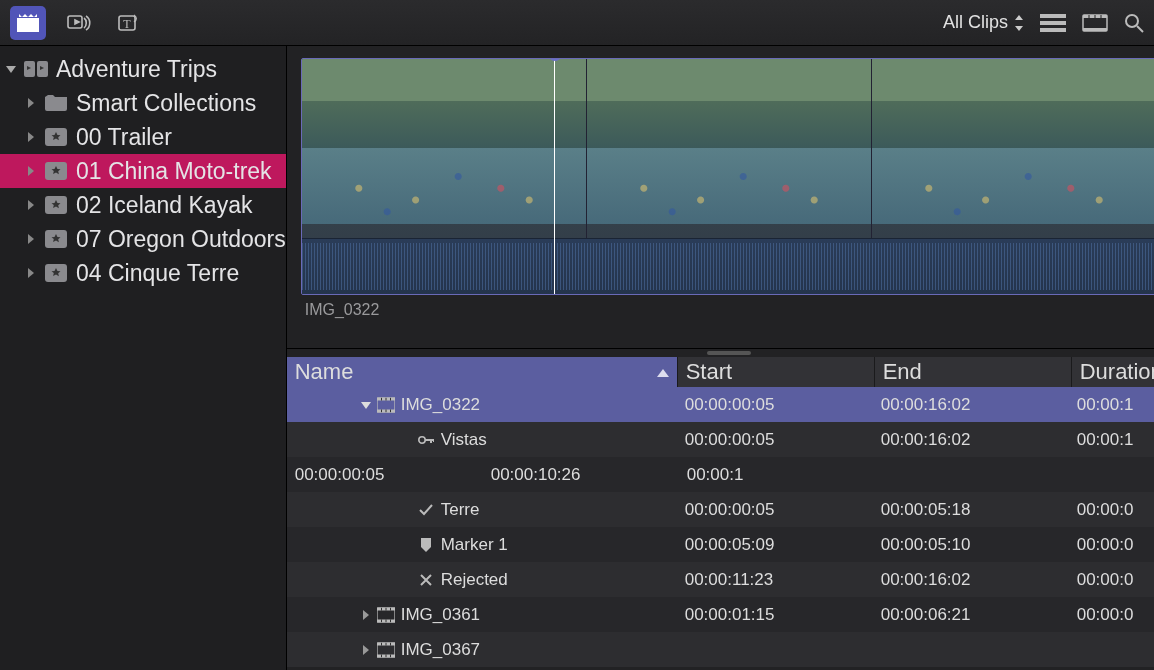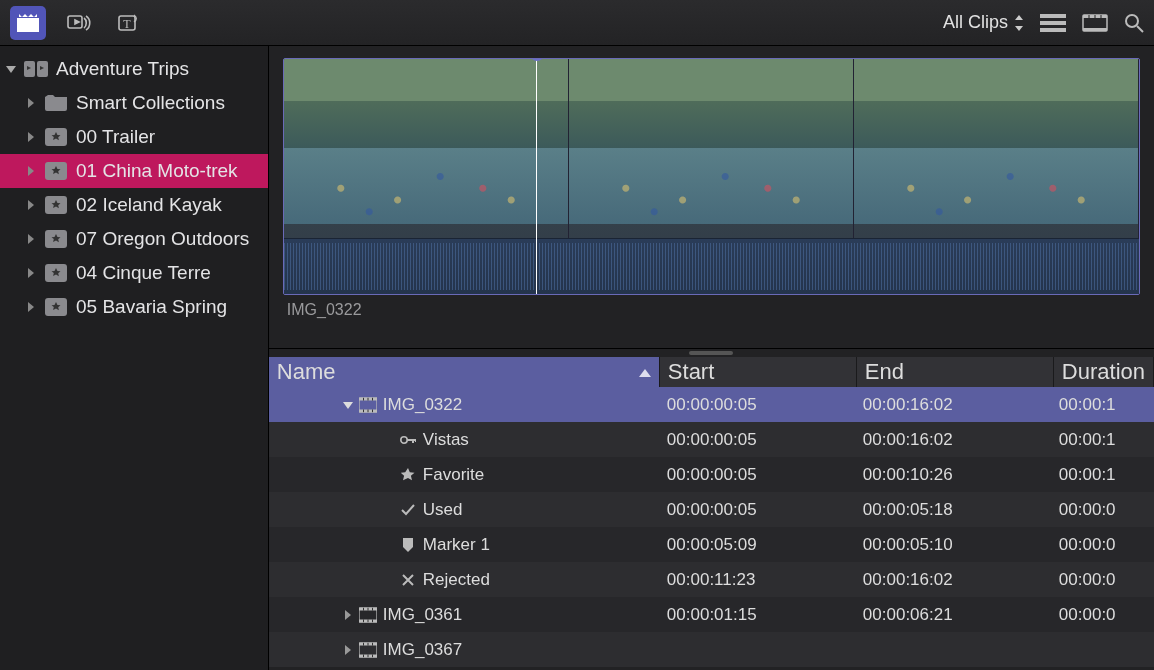--- a/index.html
+++ b/index.html
@@ -70,21 +70,21 @@
   .side-row.selected {
     background: #be185d;
   }
   .tri {
     width: 10px;
     height: 10px;
     display:flex;
     align-items:center;
     justify-content:center;
   }
-  .side-label { font-size: 19px; color:#e4e4e6; white-space:nowrap; }
+  .side-label { font-size: 23px; color:#e4e4e6; white-space:nowrap; }
   .side-icon { width:24px; height:20px; display:flex; align-items:center; justify-content:center; }
 
   .browser {
     flex: 1;
     display: flex;
     flex-direction: column;
     background: #222224;
   }
 
   .filmstrip-area {
@@ -379,34 +379,20 @@
             </svg>
           </span>
           <span class="side-icon">
             <svg width="22" height="18" viewBox="0 0 22 18">
               <rect width="22" height="18" rx="3" fill="#8a8a8e"></rect>
               <path fill="#333" d="M11 4l1.5 3 3 .3-2.3 2 .7 3-2.9-1.7L8.1 12l.7-3L6.5 7.3l3-.3z"></path>
             </svg>
           </span>
           <span class="side-label">04 Cinque Terre</span>
         </div>
-        <div class="side-row indent1">
-          <span class="tri">
-            <svg width="10" height="10" viewBox="0 0 10 10">
-              <path fill="#888" d="M2 0l6 5-6 5z"></path>
-            </svg>
-          </span>
-          <span class="side-icon">
-            <svg width="22" height="18" viewBox="0 0 22 18">
-              <rect width="22" height="18" rx="3" fill="#8a8a8e"></rect>
-              <path fill="#333" d="M11 4l1.5 3 3 .3-2.3 2 .7 3-2.9-1.7L8.1 12l.7-3L6.5 7.3l3-.3z"></path>
-            </svg>
-          </span>
-          <span class="side-label">05 Bavaria Spring</span>
-        </div>
       </div>
   </div>
 
   <div class="browser">
     <div class="filmstrip-area">
       <div class="thumb-row">
         <div class="topbars">
           <div class="bar" style="top: 0px; left: 0%; width: 67%; background: rgb(43, 209, 74);" id="bar-green"></div>
           <div class="bar" style="top: 0px; left: 73%; width: 27%; background: rgb(230, 59, 59);" id="bar-red"></div>
           <div class="bar" style="top: 5px; left: 0%; width: 100%; background: rgb(46, 139, 230);" id="bar-blue"></div>
@@ -483,44 +469,34 @@
                   <rect x="15" y="5" width="1" height="3"></rect>
                 </svg>
               </span>
               <span>Vistas</span>
             </div>
             <div class="td start">00:00:00:05</div>
             <div class="td end">00:00:16:02</div>
             <div class="td dur">00:00:1</div>
           </div>
           <div class="tr">
-            <div class="td name">
-              <span class="indent-pad" style="width:100px"></span>
-              <span class="tri"></span>
-              <span class="row-icon">
-                <svg width="14" height="14" viewBox="0 0 14 14" fill="#bbb">
-                  <path d="M7 0l1.8 4.3 4.7.4-3.6 3 1.1 4.6L7 9.9 2 12.3l1.1-4.6L-.5 4.7l4.7-.4z"></path>
-                </svg>
-              </span>
-              <span>Favorite</span>
-            </div>
             <div class="td start">00:00:00:05</div>
             <div class="td end">00:00:10:26</div>
             <div class="td dur">00:00:1</div>
           </div>
           <div class="tr">
             <div class="td name">
               <span class="indent-pad" style="width:100px"></span>
               <span class="tri"></span>
               <span class="row-icon">
                 <svg width="14" height="12" viewBox="0 0 14 12" stroke="#bbb" stroke-width="2" fill="none">
                   <path d="M1 6l4 4 8-9"></path>
                 </svg>
               </span>
-              <span>Used</span>
+              <span>Terre</span>
             </div>
             <div class="td start">00:00:00:05</div>
             <div class="td end">00:00:05:18</div>
             <div class="td dur">00:00:0</div>
           </div>
           <div class="tr">
             <div class="td name">
               <span class="indent-pad" style="width:100px"></span>
               <span class="tri"></span>
               <span class="row-icon">

